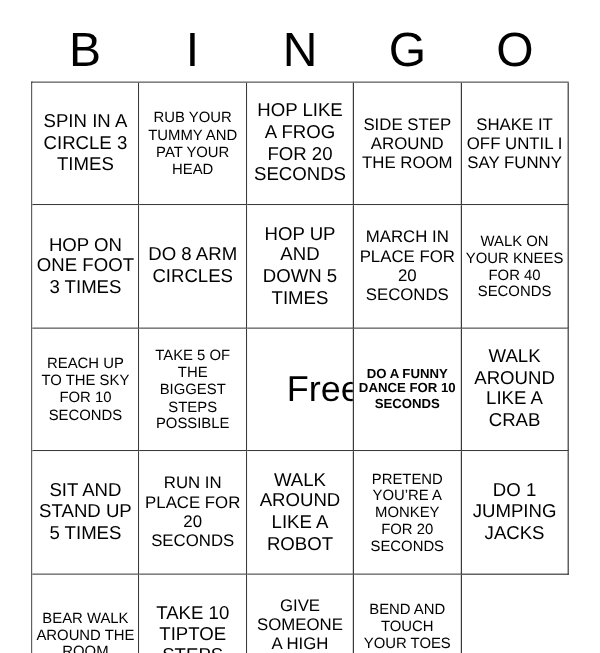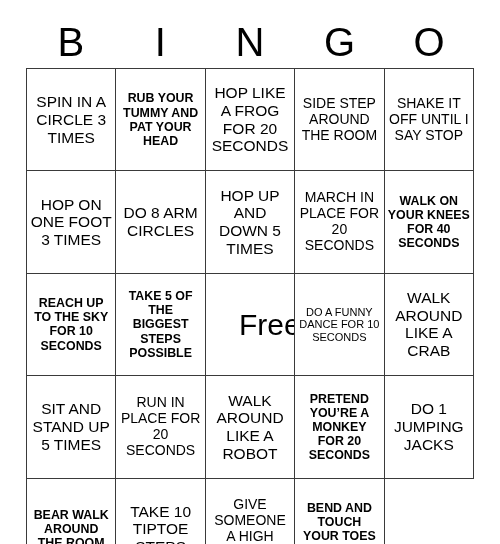--- a/index.html
+++ b/index.html
@@ -78,22 +78,22 @@
     text-transform: none;
     line-height: 1.14;
     white-space: pre-line;
     font-weight: 400;
   }
 
   
   .s-xl  { font-size: 30px; line-height: 1.05; margin-left: 48px; }
   .s-lg  { font-size: 15.5px; }
   .s-md  { font-size: 14px; }
-  .s-sm  { font-size: 12.4px; font-weight: bold; }
-  .s-xs  { font-size: 11px; }
+  .s-sm  { font-size: 12.4px; }
+  .s-xs  { font-size: 11px; font-weight: bold; }
 
   
 </style>
 </head>
 <body>
 
 <div id="card">
 
   <div id="header">
       <div class="header-letter">B</div>
@@ -110,21 +110,21 @@
       <div class="cell">
         <span class="cell-text s-sm">RUB YOUR TUMMY AND PAT YOUR HEAD</span>
       </div>
       <div class="cell">
         <span class="cell-text s-lg">HOP LIKE A FROG FOR 20 SECONDS</span>
       </div>
       <div class="cell">
         <span class="cell-text s-md">SIDE STEP AROUND THE ROOM</span>
       </div>
       <div class="cell">
-        <span class="cell-text s-md">SHAKE IT OFF UNTIL I SAY STOP</span>
+        <span class="cell-text s-md">SHAKE IT OFF UNTIL I SAY FUNNY</span>
       </div>
       <div class="cell">
         <span class="cell-text s-lg">HOP ON ONE FOOT 3 TIMES</span>
       </div>
       <div class="cell">
         <span class="cell-text s-lg">DO 8 ARM CIRCLES</span>
       </div>
       <div class="cell">
         <span class="cell-text s-lg">HOP UP AND DOWN 5 TIMES</span>
       </div>

